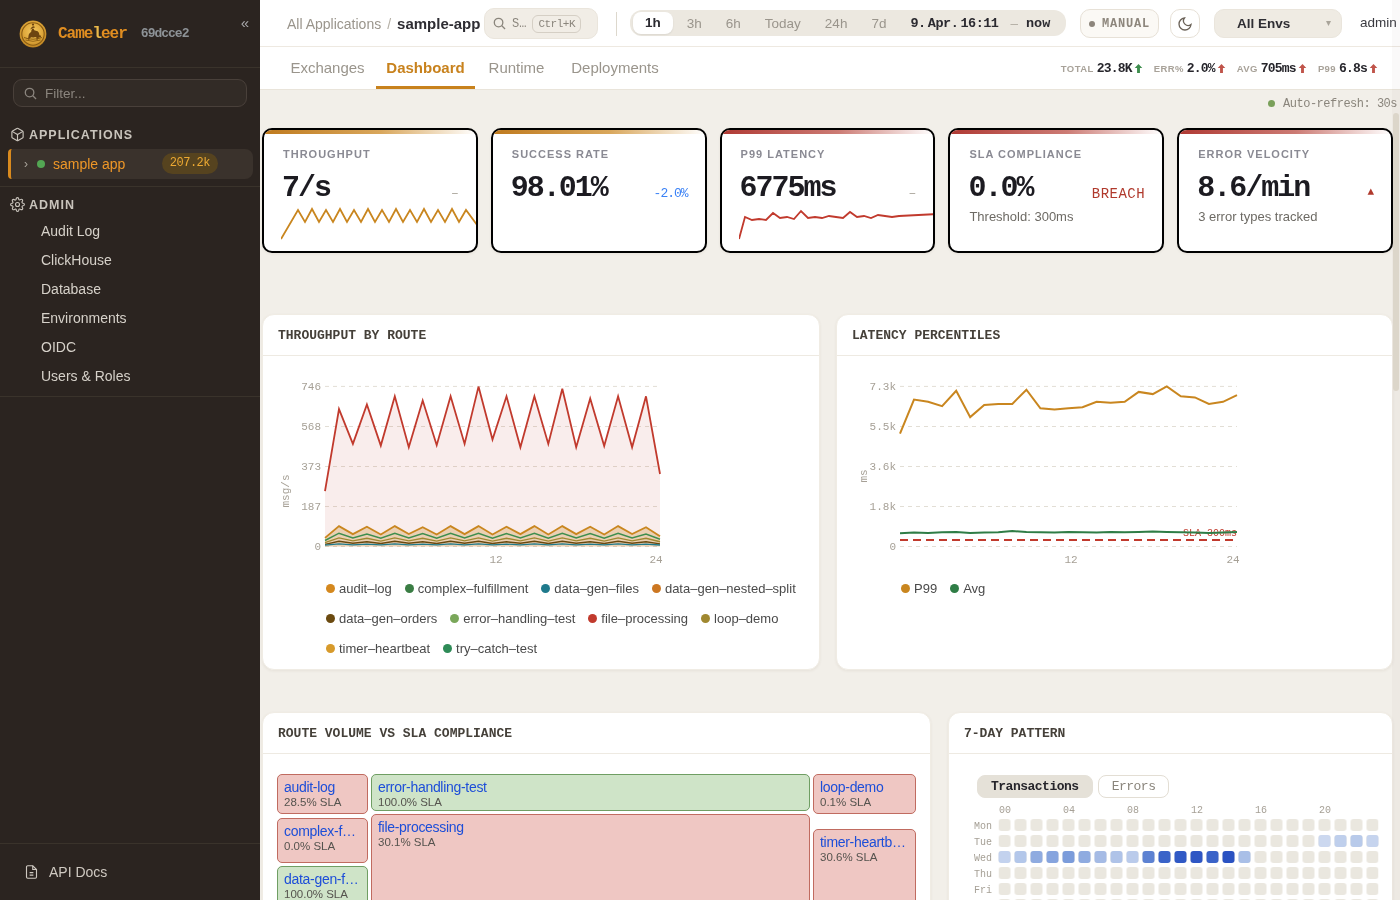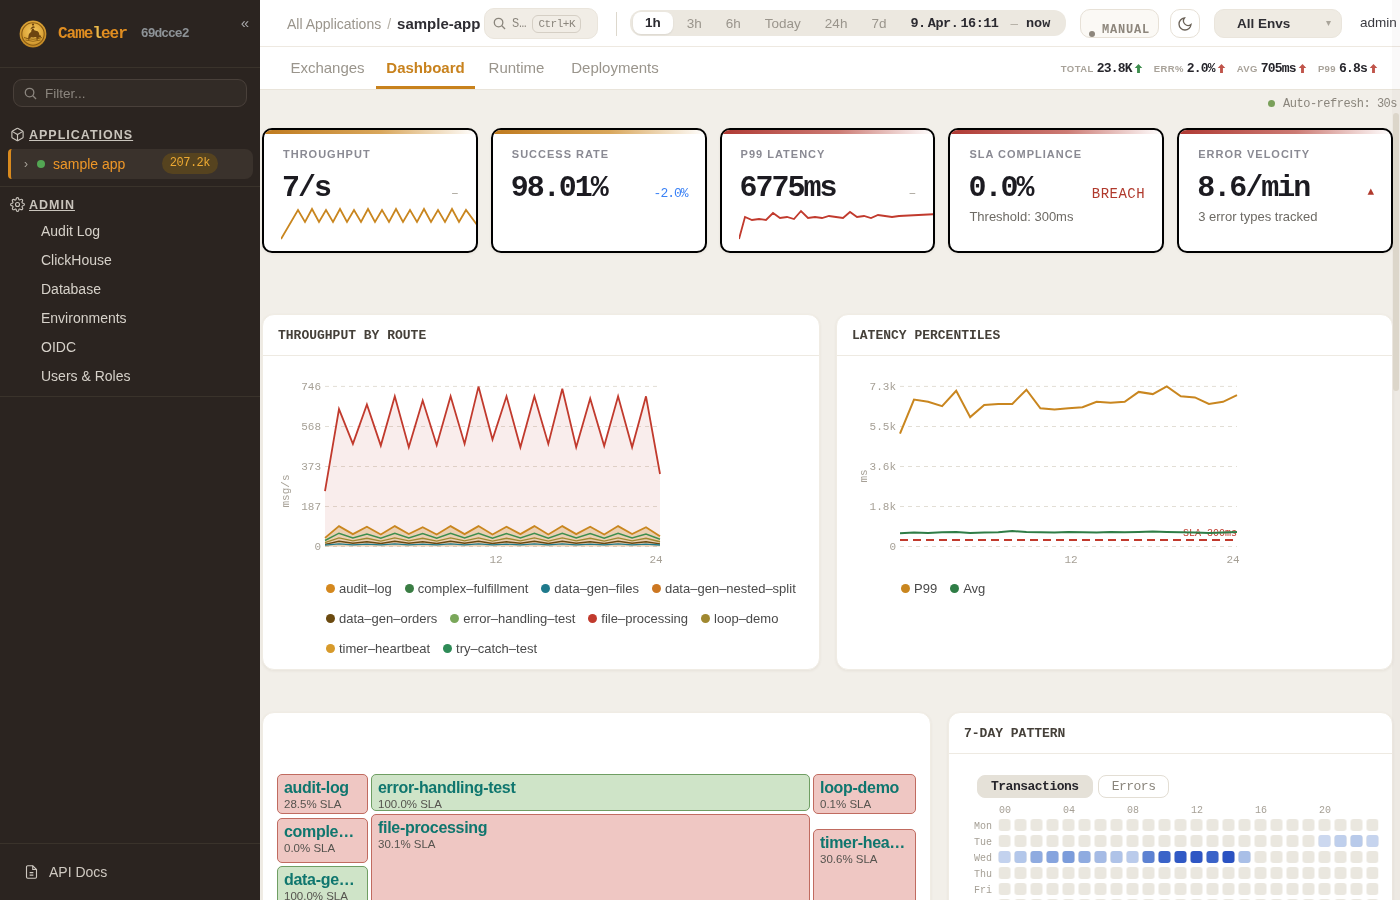--- a/index.html
+++ b/index.html
@@ -10,21 +10,21 @@
 #sidebar { position:absolute; left:0; top:0; width:260px; height:900px; background:#2b2420; color:#d7d2ca; z-index:5; }
 #sb-head { height:68px; border-bottom:1px solid #3a332b; display:flex; align-items:center; padding:0 14px 0 19px; position:relative; }
 #logo { width:28px; height:28px; border-radius:50%; flex:0 0 28px; }
 #sb-title { margin-left:11px; font-family:"Liberation Mono",monospace; font-weight:bold; font-size:16px; letter-spacing:-1px; color:#e08d20; }
 #sb-title .lt { color:#ecba4a; }
 #sb-ver { margin-left:14px; font-family:"Liberation Mono",monospace; font-size:13px; color:#8d9296; letter-spacing:-1px;font-weight:bold;}
 #sb-collapse { position:absolute; right:11px; top:14px; color:#a8a8ab; font-size:15px; }
 #filterbox { margin:11px 13px 0 13px; height:28px; background:#322b26; border:1px solid #49403a; border-radius:9px; display:flex; align-items:center; padding:0 10px; }
 #filterbox svg { flex:0 0 13px; }
 #filterbox span { margin-left:8px; color:#8b857e; font-size:13.5px; }
-.sb-sec { display:flex; align-items:center; padding:0 10px; margin-top:17px; color:#c9c4bc; font-size:12.5px; font-weight:bold; letter-spacing:1px;text-decoration:underline; }
+.sb-sec { display:flex; align-items:center; padding:0 10px; margin-top:17px; color:#c9c4bc; font-size:12.5px; font-weight:bold; letter-spacing:1px; }
 .sb-sec svg { margin-right:4px; }
 #approw { margin:7px 0 0 8px; width:245px; height:30px; background:#3a322c; border-left:3px solid #d98a1e; border-radius:4px 8px 8px 4px; display:flex; align-items:center; position:relative; }
 #approw .chev { color:#a9a39a; font-size:12px; margin-left:13px; }
 #approw .dot { width:8px; height:8px; border-radius:50%; background:#53a653; margin-left:9px; }
 #approw .nm { color:#ef9727; font-size:14px; margin-left:8px; }
 #approw .badge { position:absolute; right:35px; top:4px; height:21px; background:#56431f; border-radius:11px; color:#eca933; font-family:"Liberation Mono",monospace; font-size:12px; line-height:21px; padding:0 8px; letter-spacing:-0.5px;}
 .sb-div { border-top:1px solid #3a332b; margin-top:7px; }
 .sb-item { padding:0 0 0 41px; font-size:14px; color:#d6d1c9; margin-top:15px; line-height:14px;}
 #sb-bottom { position:absolute; bottom:0; left:0; right:0; border-top:1px solid #3a332b; height:57px; display:flex; align-items:center; padding-left:24px; color:#cfc9c1; font-size:14px; }
 #sb-bottom svg { margin-right:10px; }
@@ -38,21 +38,21 @@
 #searchbox { position:absolute; left:224px; top:8px; width:114px; height:31px; background:#f1ede6; border:1px solid #eae5dc; border-radius:10px; display:flex; align-items:center; padding:0 8px; }
 #searchbox .stxt { color:#8a857c; font-family:"Liberation Mono",monospace; font-size:12px; margin-left:6px; }
 #searchbox kbd { margin-left:6px; border:1px solid #d5cfc5; border-radius:6px; font-family:"Liberation Mono",monospace; font-size:11px; color:#8a857c; padding:2px 5px; letter-spacing:-0.5px;}
 #vdiv { position:absolute; left:356px; top:12px; height:24px; width:1px; background:#ddd8cd; }
 #timegroup { position:absolute; left:370px; top:10px; height:26px; background:#ece8e0; border-radius:12px; display:flex; align-items:center; font-size:13.5px; color:#9a958c; }
 #timegroup .opt { padding:0 12px; }
 #timegroup .act { background:#fff; border-radius:8px; height:22px; line-height:22px; margin:0 2px 0 3px; padding:0 12px; color:#2b2a30; font-weight:bold; box-shadow:0 1px 2px rgba(0,0,0,.08); }
 #timegroup .dt { font-family:"Liberation Mono",monospace; font-weight:bold; color:#2b2a30; font-size:13.5px; letter-spacing:-0.5px; padding:0 8px 0 12px;}
 #timegroup .dash { color:#b0aba1; padding:0 4px; }
 #timegroup .now { font-family:"Liberation Mono",monospace; font-weight:bold; color:#2b2a30; font-size:13.5px; padding:0 16px 0 4px; }
-#manualbtn { position:absolute; left:820px; top:9px; width:79px; height:29px; border:1px solid #e7e1d7; background:#fbf9f5; border-radius:10px; display:flex; align-items:flex-end; justify-content:center; }
+#manualbtn { position:absolute; left:820px; top:9px; width:79px; height:29px; border:1px solid #e7e1d7; background:#fbf9f5; border-radius:10px; display:flex; align-items:center; justify-content:center; }
 #manualbtn .d { width:6px; height:6px; background:#8d867c; border-radius:50%; margin-right:7px; }
 #manualbtn .t { font-family:"Liberation Mono",monospace; font-weight:bold; font-size:12px; color:#8d867c; letter-spacing:0.8px; }
 #moonbtn { position:absolute; left:910px; top:9px; width:30px; height:29px; border:1px solid #e7e1d7; background:#fff; border-radius:10px; display:flex; align-items:center; justify-content:center; }
 #envsel { position:absolute; left:954px; top:9px; width:128px; height:29px; background:#efebe3; border:1px solid #eae5dc; border-radius:10px; }
 #envsel .t { position:absolute; left:22px; top:6px; font-size:13.5px; font-weight:bold; color:#2f2e33; }
 #envsel .c { position:absolute; right:10px; top:7px; color:#a9a49a; font-size:10px; }
 #admin { position:absolute; left:1100px; top:15px; font-size:13.5px; color:#3a3a40; }
 
 #row2 { height:43px; background:#fff; border-bottom:1px solid #e9e4da; position:relative; }
 .tab { position:absolute; top:0; height:42px; line-height:42px; font-size:15px; color:#9a958c; text-align:center; }
@@ -84,21 +84,21 @@
 #charts .card { height:356px; }
 .legend { position:absolute; left:63px; font-size:13px; color:#4a4a4a; display:flex; align-items:center; white-space:nowrap; }
 .legend .dot { width:9px; height:9px; border-radius:50%; margin-right:4px; flex:0 0 9px;}
 .legend span.it { margin-right:13px; display:flex; align-items:center;}
 
 #bottom { position:absolute; left:2px; top:712px; width:1131px; display:grid; grid-template-columns:669px 445px; gap:17px; }
 #bottom .card { height:320px; }
 
 
 .tm { position:absolute; border-radius:5px; padding:4px 6px; overflow:hidden; }
-.tm .n { font-size:16px; letter-spacing:-0.3px; font-weight:bold; color:#0f766e; white-space:nowrap; overflow:hidden; text-overflow:ellipsis; }
+.tm .n { font-size:14px; letter-spacing:-0.3px; font-weight:normal; color:#1d4ed8; white-space:nowrap; overflow:hidden; text-overflow:ellipsis; }
 .tm .p { font-size:11.5px; color:#55534e; margin-top:1px; }
 .tm.bad { background:#efc7c3; border:1px solid #c06b60; }
 .tm.good { background:#cfe4c8; border:1px solid #6f9e63; }
 
 
 #hm-tabs { position:absolute; left:28px; top:62px; display:flex; }
 #hm-tabs .t1 { background:#e5e1d8; border:1px solid #e5e1d8; border-radius:8px; font-family:"Liberation Mono",monospace; font-weight:bold; font-size:13px; color:#26252b; padding:3px 13px; letter-spacing:-0.5px;}
 #hm-tabs .t2 { background:#fff; border:1px solid #e3ded4; border-radius:8px; font-family:"Liberation Mono",monospace; font-size:13px; color:#8a857c; padding:3px 13px; margin-left:5px; letter-spacing:-0.5px;}
 
 #scrollbar { position:absolute; right:0; top:0; width:8px; height:900px; background:rgba(120,110,90,0.04); z-index:9; }
@@ -356,20 +356,21 @@
         <polyline fill="none" stroke="#2f7d46" stroke-width="2" points="63.0,177.3 77.0,176.5 91.1,176.9 105.1,176.2 119.2,176.0 133.2,176.9 147.2,176.5 161.3,176.2 175.3,175.1 189.4,176.0 203.4,176.2 217.5,176.5 231.5,176.0 245.5,176.2 259.6,176.5 273.6,176.0 287.7,176.2 301.7,176.0 315.8,175.6 329.8,176.0 343.8,176.2 357.9,176.5 371.9,176.9 386.0,176.5 400.0,176.0"></polyline>
       </svg>
       <div class="legend" style="left:64px; top:266px;">
         <span class="it"><span class="dot" style="background:#c9861f;"></span>P99</span>
         <span class="it"><span class="dot" style="background:#2f7d46;"></span>Avg</span>
       </div>
     </div>
   </div>
   <div id="bottom">
     <div class="card">
+      <div class="hd">ROUTE VOLUME VS SLA COMPLIANCE</div>
       <div class="tm bad" style="left:14px; top:61px; width:91px; height:40px;">
           <div class="n">audit-log</div>
           <div class="p">28.5% SLA</div>
         </div>
       <div class="tm good" style="left:108px; top:61px; width:439px; height:37px;">
           <div class="n">error-handling-test</div>
           <div class="p">100.0% SLA</div>
         </div>
       <div class="tm bad" style="left:550px; top:61px; width:103px; height:40px;">
           <div class="n">loop-demo</div>

